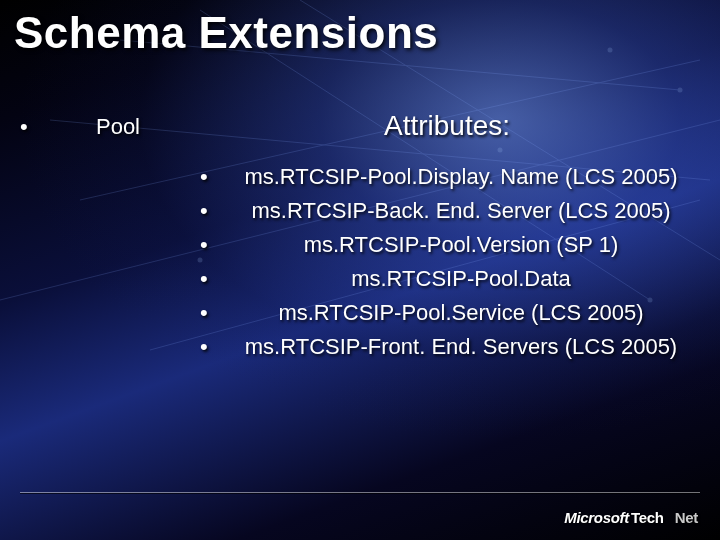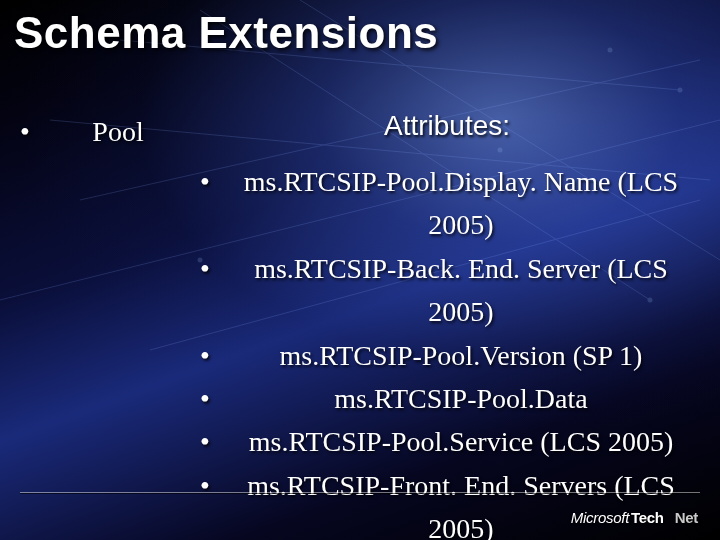--- a/index.html
+++ b/index.html
@@ -66,26 +66,25 @@
     font-weight: normal;
     margin-bottom: 18px;
     text-shadow: 1.5px 1.5px 3px rgba(0,0,0,0.9);
   }
   ul.bullets {
     list-style: none;
     margin: 0;
     padding: 0;
   }
   ul.bullets li {
-    font-size: 28px;
+    font-size: 22px;
     line-height: 1.55;
     text-shadow: 1.5px 1.5px 3px rgba(0,0,0,0.85);
     padding-left: 28px;
     position: relative;
-    font-family: Liberation Serif, serif;
   }
   ul.bullets li::before {
     content: "•";
     position: absolute;
     left: 6px;
     top: 0;
     color: #fff;
   }
   .hr {
     position: absolute;
@@ -100,21 +99,21 @@
     position: absolute;
     right: 22px;
     bottom: 14px;
     display: flex;
     align-items: center;
     gap: 2px;
   }
   .ms {
     font-size: 15px;
     font-style: italic;
-    font-weight: normal;
+    font-weight: bold;
     color: #fff;
     letter-spacing: -0.3px;
     text-shadow: 1px 1px 2px rgba(0,0,0,0.8);
   }
   .tech {
     font-size: 15px;
     font-weight: bold;
     letter-spacing: -0.3px;
     text-shadow: 1px 1px 2px rgba(0,0,0,0.8);
   }

